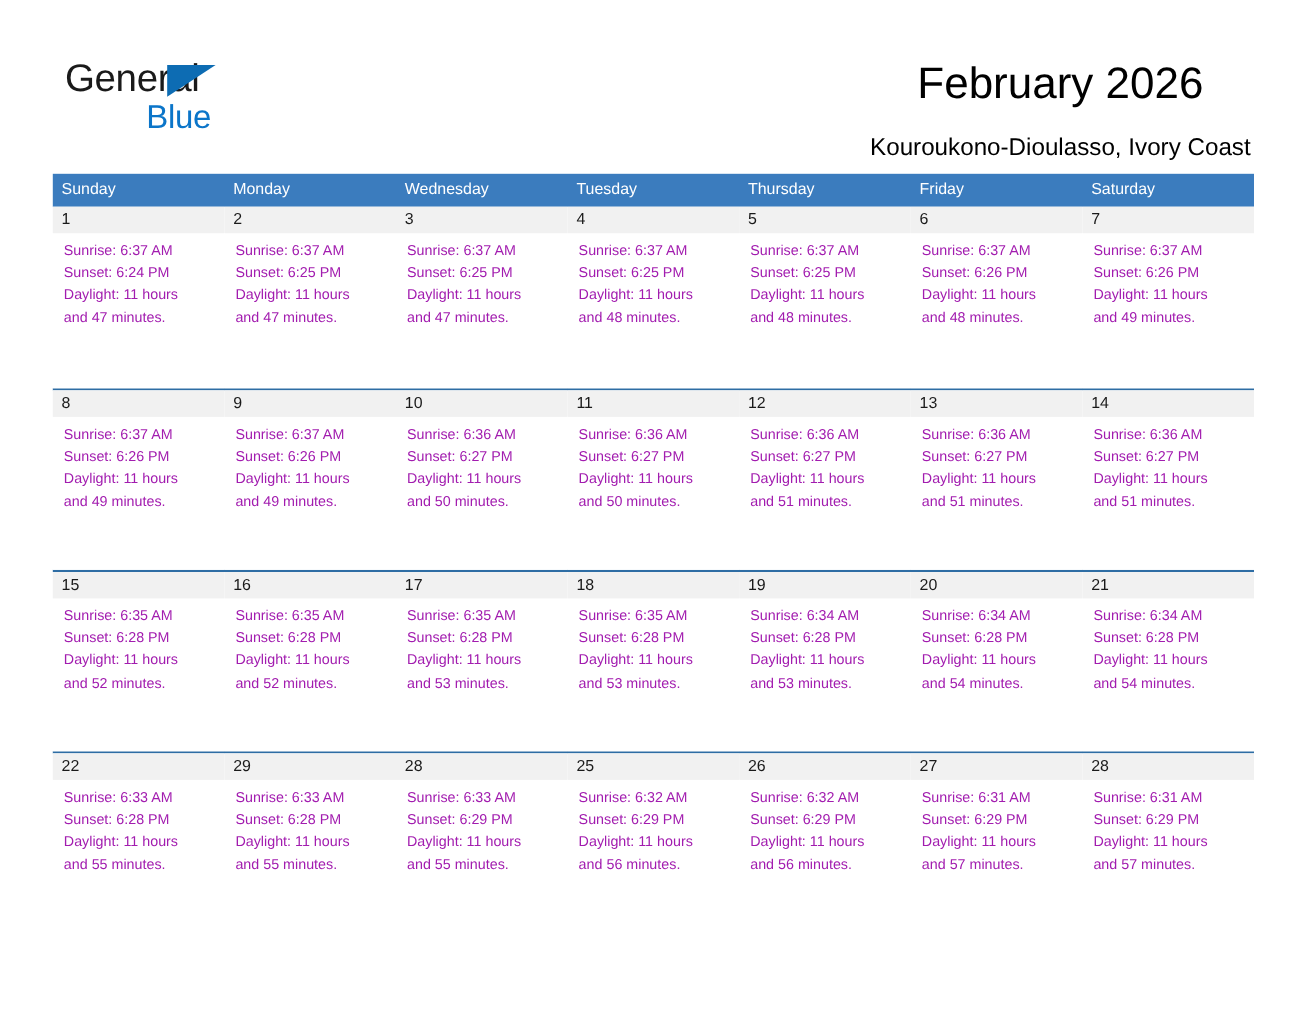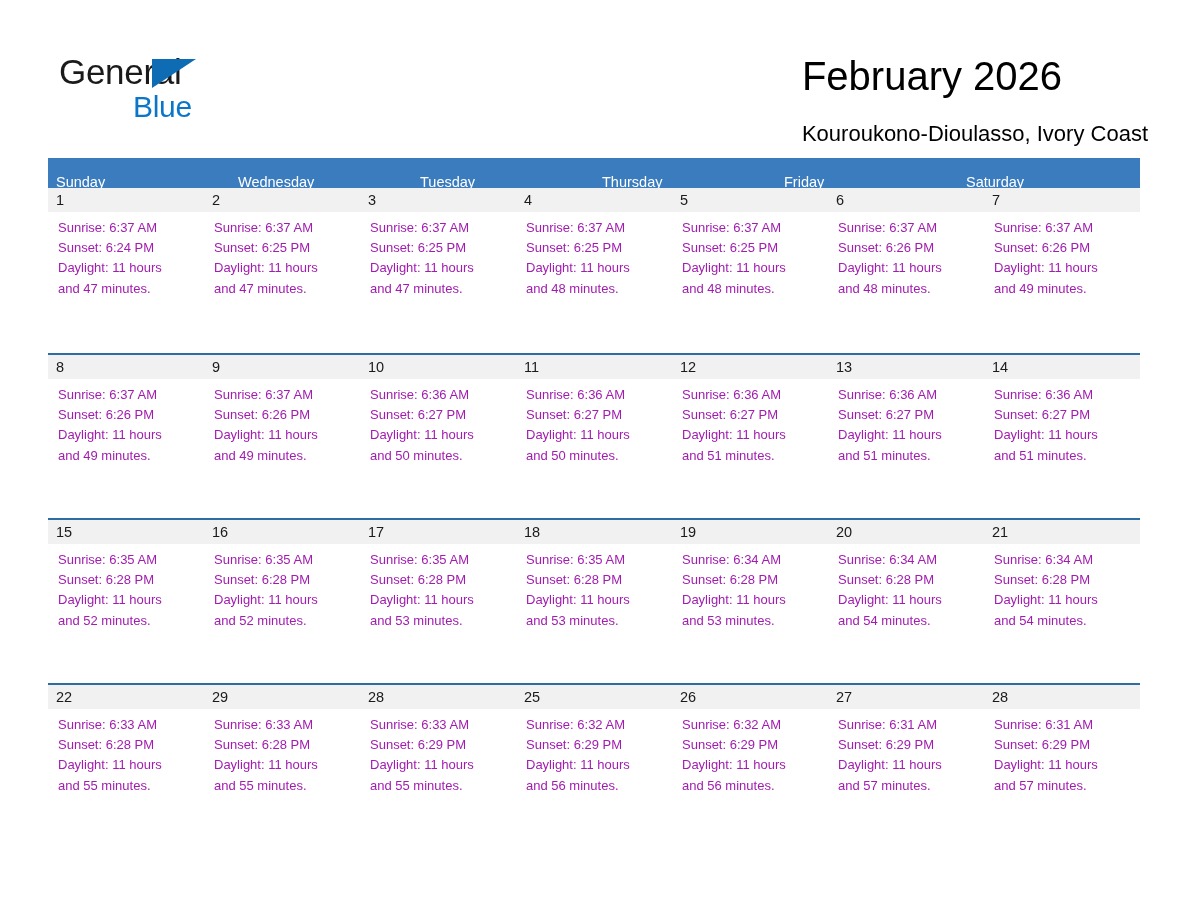--- a/index.html
+++ b/index.html
@@ -64,23 +64,23 @@
     left: 74px;
     top: 35px;
     font-size: 30px;
     line-height: 40px;
     color: #0b75c9;
     letter-spacing: -0.3px;
     font-family: "Liberation Sans", sans-serif;
   }
   .title-block {
     position: absolute;
-    right: 40px;
+    right: 51px;
     top: 52px;
-    text-align: left;
+    text-align: center;
   }
   .cal-title {
     font-size: 40px;
     line-height: 48px;
     color: #000000;
     font-weight: normal;
     margin: 0;
     letter-spacing: 0px;
     white-space: nowrap;
   }
@@ -102,21 +102,21 @@
   }
   .weekday-header {
     display: flex;
     width: 1092px;
     height: 30px;
     background: #3b7cbe;
   }
   .weekday-cell {
     flex: 1 1 0;
     box-sizing: border-box;
-    padding: 14px 0 0 8px;
+    padding: 4px 0 0 8px;
     color: #ffffff;
     font-size: 14.5px;
     line-height: 20px;
     white-space: nowrap;
     overflow: hidden;
   }
 
   .week-row {
     display: flex;
     width: 1092px;
@@ -174,20 +174,21 @@
       <h1 class="cal-title">February 2026</h1>
       <h2 class="cal-subtitle">Kouroukono-Dioulasso, Ivory Coast</h2>
     </div>
 
   </div>
 
   <div class="calendar">
 
     <div class="weekday-header">
       <div class="weekday-cell">Sunday</div>
+      <div class="weekday-cell">Monday</div>
       <div class="weekday-cell">Wednesday</div>
       <div class="weekday-cell">Tuesday</div>
       <div class="weekday-cell">Thursday</div>
       <div class="weekday-cell">Friday</div>
       <div class="weekday-cell">Saturday</div>
     </div>
 
     <div class="week-row first">
       <div class="day-cell">
         <div class="day-number-band">1</div>

